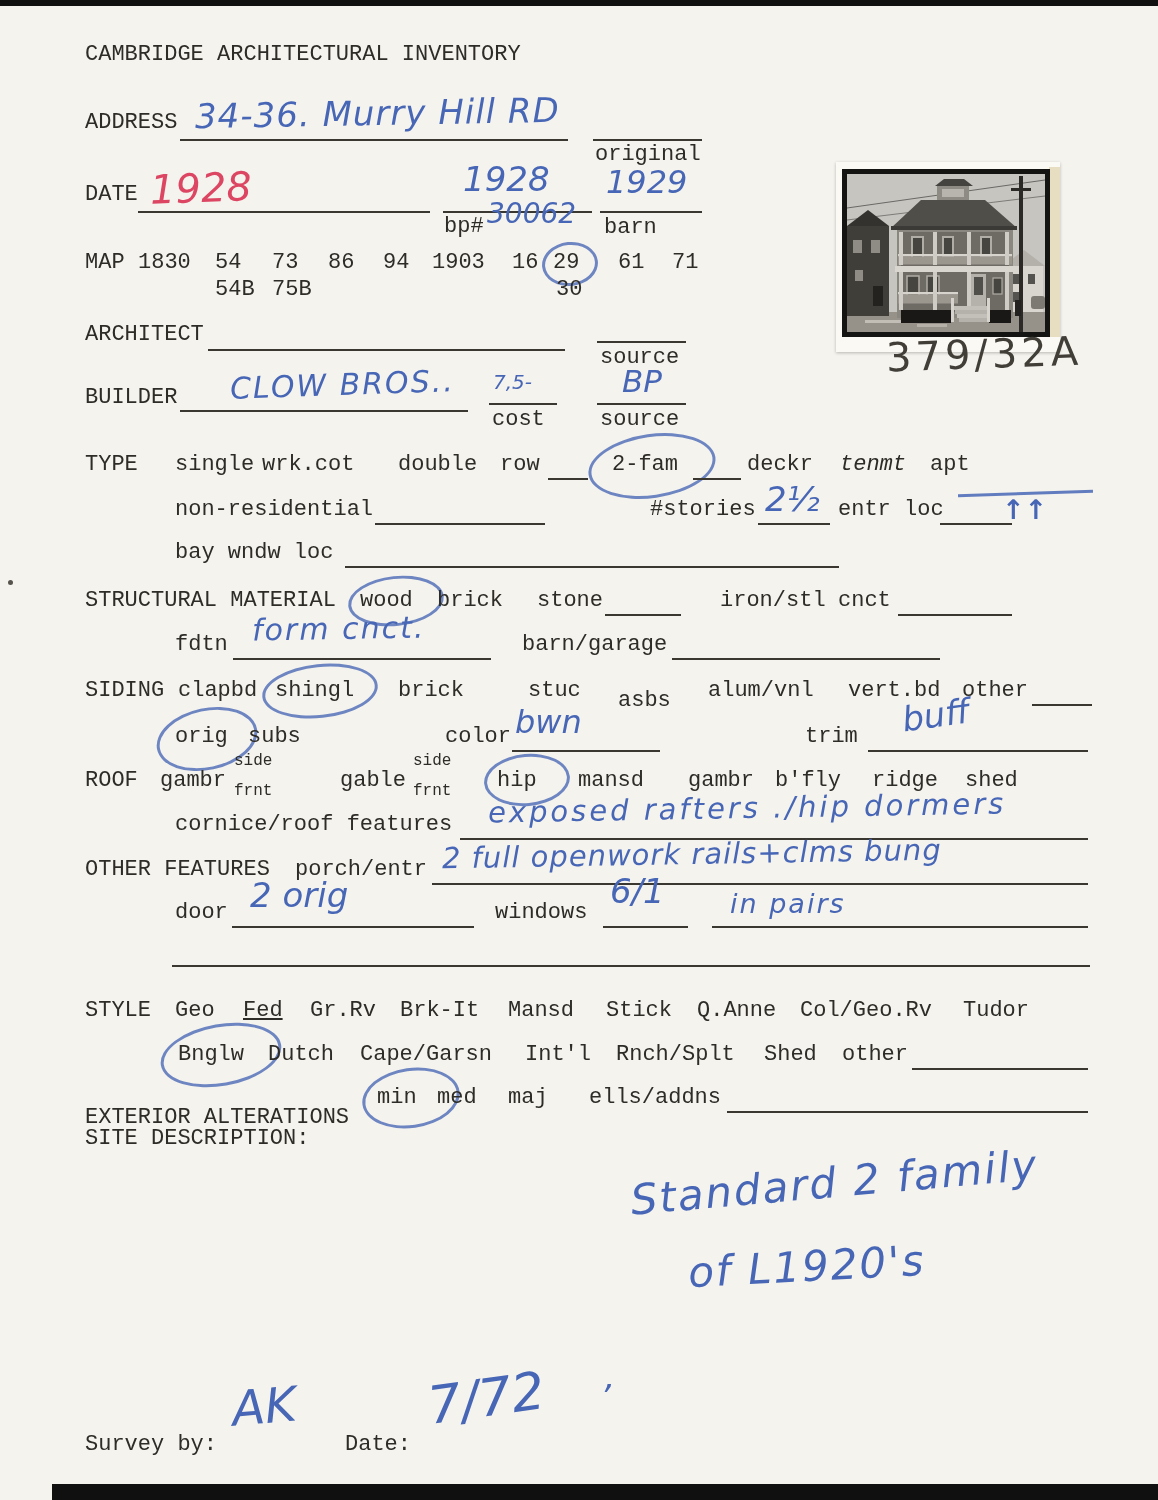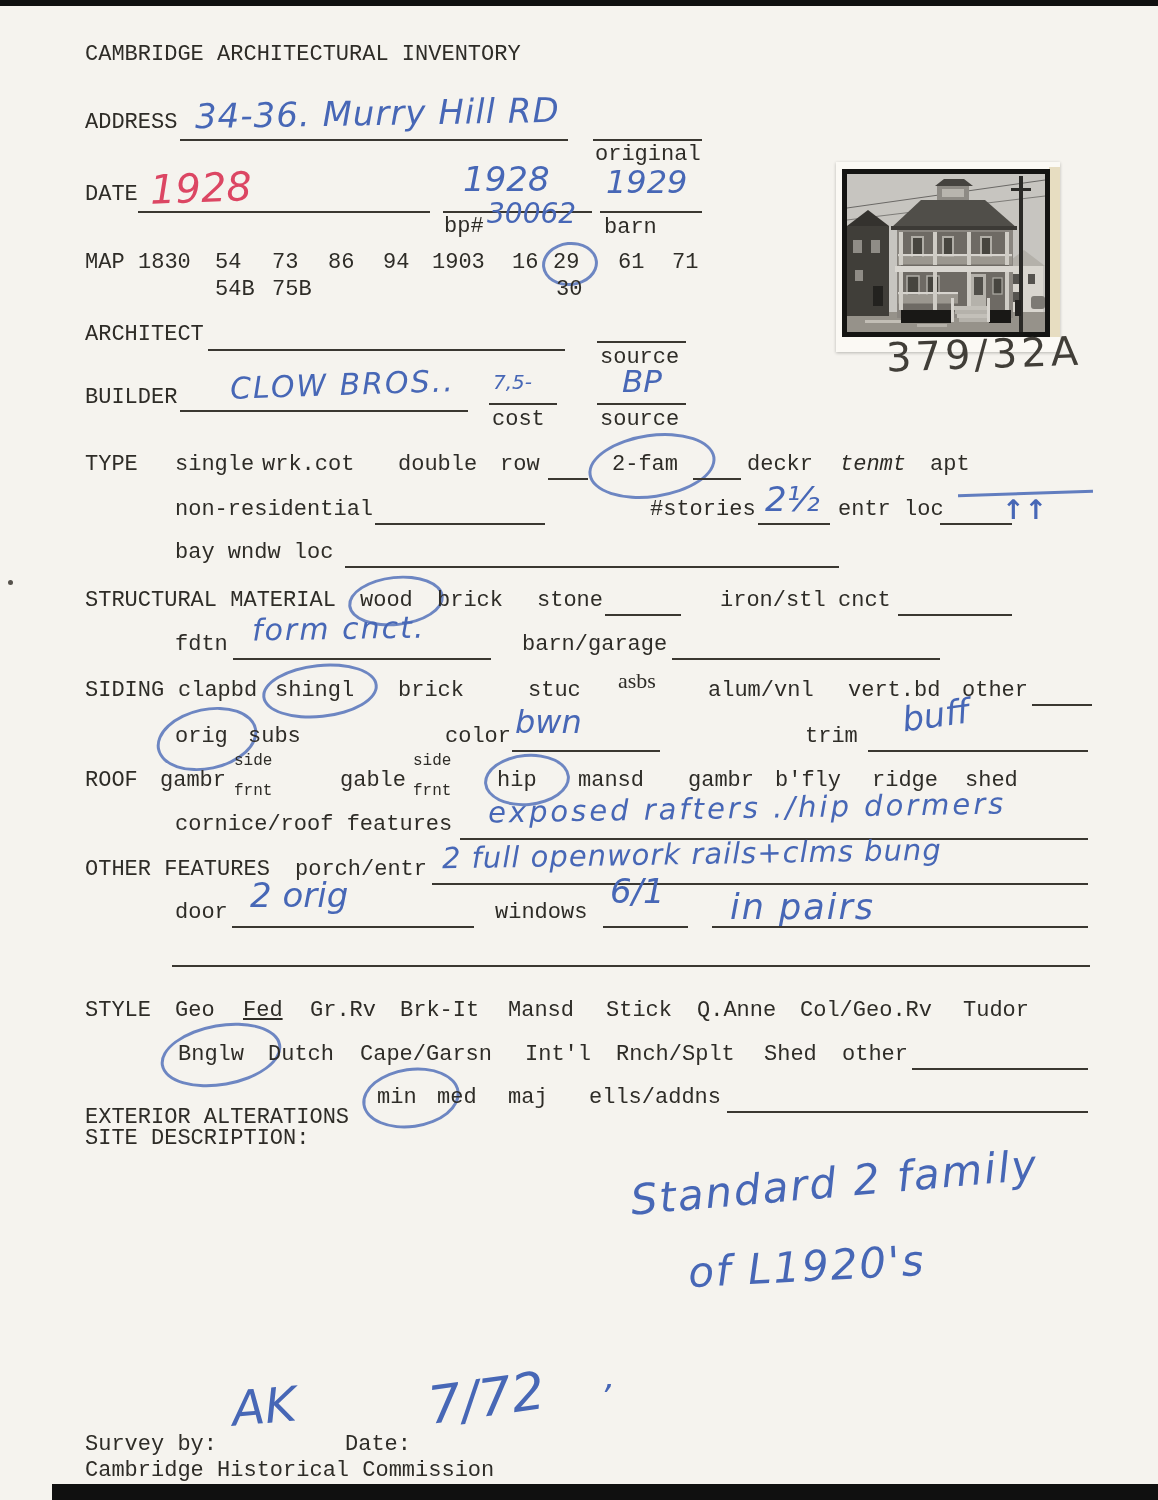--- a/index.html
+++ b/index.html
@@ -119,21 +119,21 @@
   <span class="h" style="left:252px;top:614px;font-size:30px;letter-spacing:2px;transform:rotate(-1deg);">form cnct.</span>
   <span class="t" style="left:522px;top:632px;">barn/garage</span>
   <div class="u" style="left:672px;top:658px;width:268px;"></div>
 
   <span class="t" style="left:85px;top:678px;">SIDING</span>
   <span class="t" style="left:178px;top:678px;">clapbd</span>
   <span class="t" style="left:275px;top:678px;">shingl</span>
   <div class="c" style="left:262px;top:664px;width:110px;height:48px;transform:rotate(-6deg);"></div>
   <span class="t" style="left:398px;top:678px;">brick</span>
   <span class="t" style="left:528px;top:678px;">stuc</span>
-  <span class="t" style="left:618px;top:668px;font-family:Liberation Serif, serif;">asbs</span>
+  <span class="t" style="left:618px;top:688px;">asbs</span>
   <span class="t" style="left:708px;top:678px;">alum/vnl</span>
   <span class="t" style="left:848px;top:678px;">vert.bd</span>
   <span class="t" style="left:962px;top:678px;">other</span>
   <div class="u" style="left:1032px;top:704px;width:60px;"></div>
 
   <span class="t" style="left:175px;top:724px;">orig</span>
   <div class="c" style="left:156px;top:708px;width:96px;height:56px;transform:rotate(-12deg);"></div>
   <span class="t" style="left:248px;top:724px;">subs</span>
   <span class="t" style="left:445px;top:724px;">color</span>
   <div class="u" style="left:512px;top:750px;width:148px;"></div>
@@ -166,21 +166,21 @@
   <div class="u" style="left:432px;top:883px;width:656px;"></div>
   <span class="h" style="left:442px;top:840px;font-size:29px;letter-spacing:1px;transform:rotate(-1deg);">2 full openwork rails+clms bung</span>
 
   <span class="t" style="left:175px;top:900px;">door</span>
   <div class="u" style="left:232px;top:926px;width:242px;"></div>
   <span class="h" style="left:250px;top:878px;font-size:34px;">2 orig</span>
   <span class="t" style="left:495px;top:900px;">windows</span>
   <div class="u" style="left:603px;top:926px;width:85px;"></div>
   <span class="h" style="left:610px;top:874px;font-size:34px;">6/1</span>
   <div class="u" style="left:712px;top:926px;width:376px;"></div>
-  <span class="h" style="left:730px;top:890px;font-size:35px;letter-spacing:2px;">in pairs</span>
+  <span class="h" style="left:730px;top:890px;font-size:27px;letter-spacing:2px;">in pairs</span>
 
   <div class="u" style="left:172px;top:965px;width:918px;"></div>
 
   <span class="t" style="left:85px;top:998px;">STYLE</span>
   <span class="t" style="left:175px;top:998px;">Geo</span>
   <span class="t" style="left:243px;top:998px;text-decoration:underline;">Fed</span>
   <span class="t" style="left:310px;top:998px;">Gr.Rv</span>
   <span class="t" style="left:400px;top:998px;">Brk-It</span>
   <span class="t" style="left:508px;top:998px;">Mansd</span>
   <span class="t" style="left:606px;top:998px;">Stick</span>
@@ -208,21 +208,20 @@
 
   <span class="t" style="left:85px;top:1126px;">SITE DESCRIPTION:</span>
   <span class="h" style="left:630px;top:1162px;font-size:42px;letter-spacing:2px;transform:rotate(-5deg);">Standard 2 family</span>
   <span class="h" style="left:688px;top:1246px;font-size:42px;letter-spacing:2px;transform:rotate(-3deg);">of L1920's</span>
 
   <span class="t" style="left:85px;top:1432px;">Survey by:</span>
   <span class="h" style="left:232px;top:1382px;font-size:48px;transform:rotate(-5deg);">AK</span>
   <span class="t" style="left:345px;top:1432px;">Date:</span>
   <span class="h" style="left:428px;top:1372px;font-size:52px;transform:rotate(-8deg);">7/72</span>
   <span class="h" style="left:600px;top:1380px;font-size:34px;">’</span>
-  <span class="t" style="left:85px;top:1458px;">Cambridge Historical Commission</span>
 
   <div class="print">
     <div class="tan"></div>
     <div class="frame">
       <svg width="198" height="158" viewBox="0 0 198 158">
         <rect width="198" height="158" fill="#c7c5c0"></rect>
         <line x1="0" y1="34" x2="198" y2="6" stroke="#6a6865" stroke-width="1"></line>
         <line x1="0" y1="46" x2="198" y2="22" stroke="#6a6865" stroke-width="0.8"></line>
         <rect x="0" y="138" width="198" height="20" fill="#96928a"></rect>
         <rect x="18" y="146" width="40" height="3" fill="#c2beb6"></rect>

